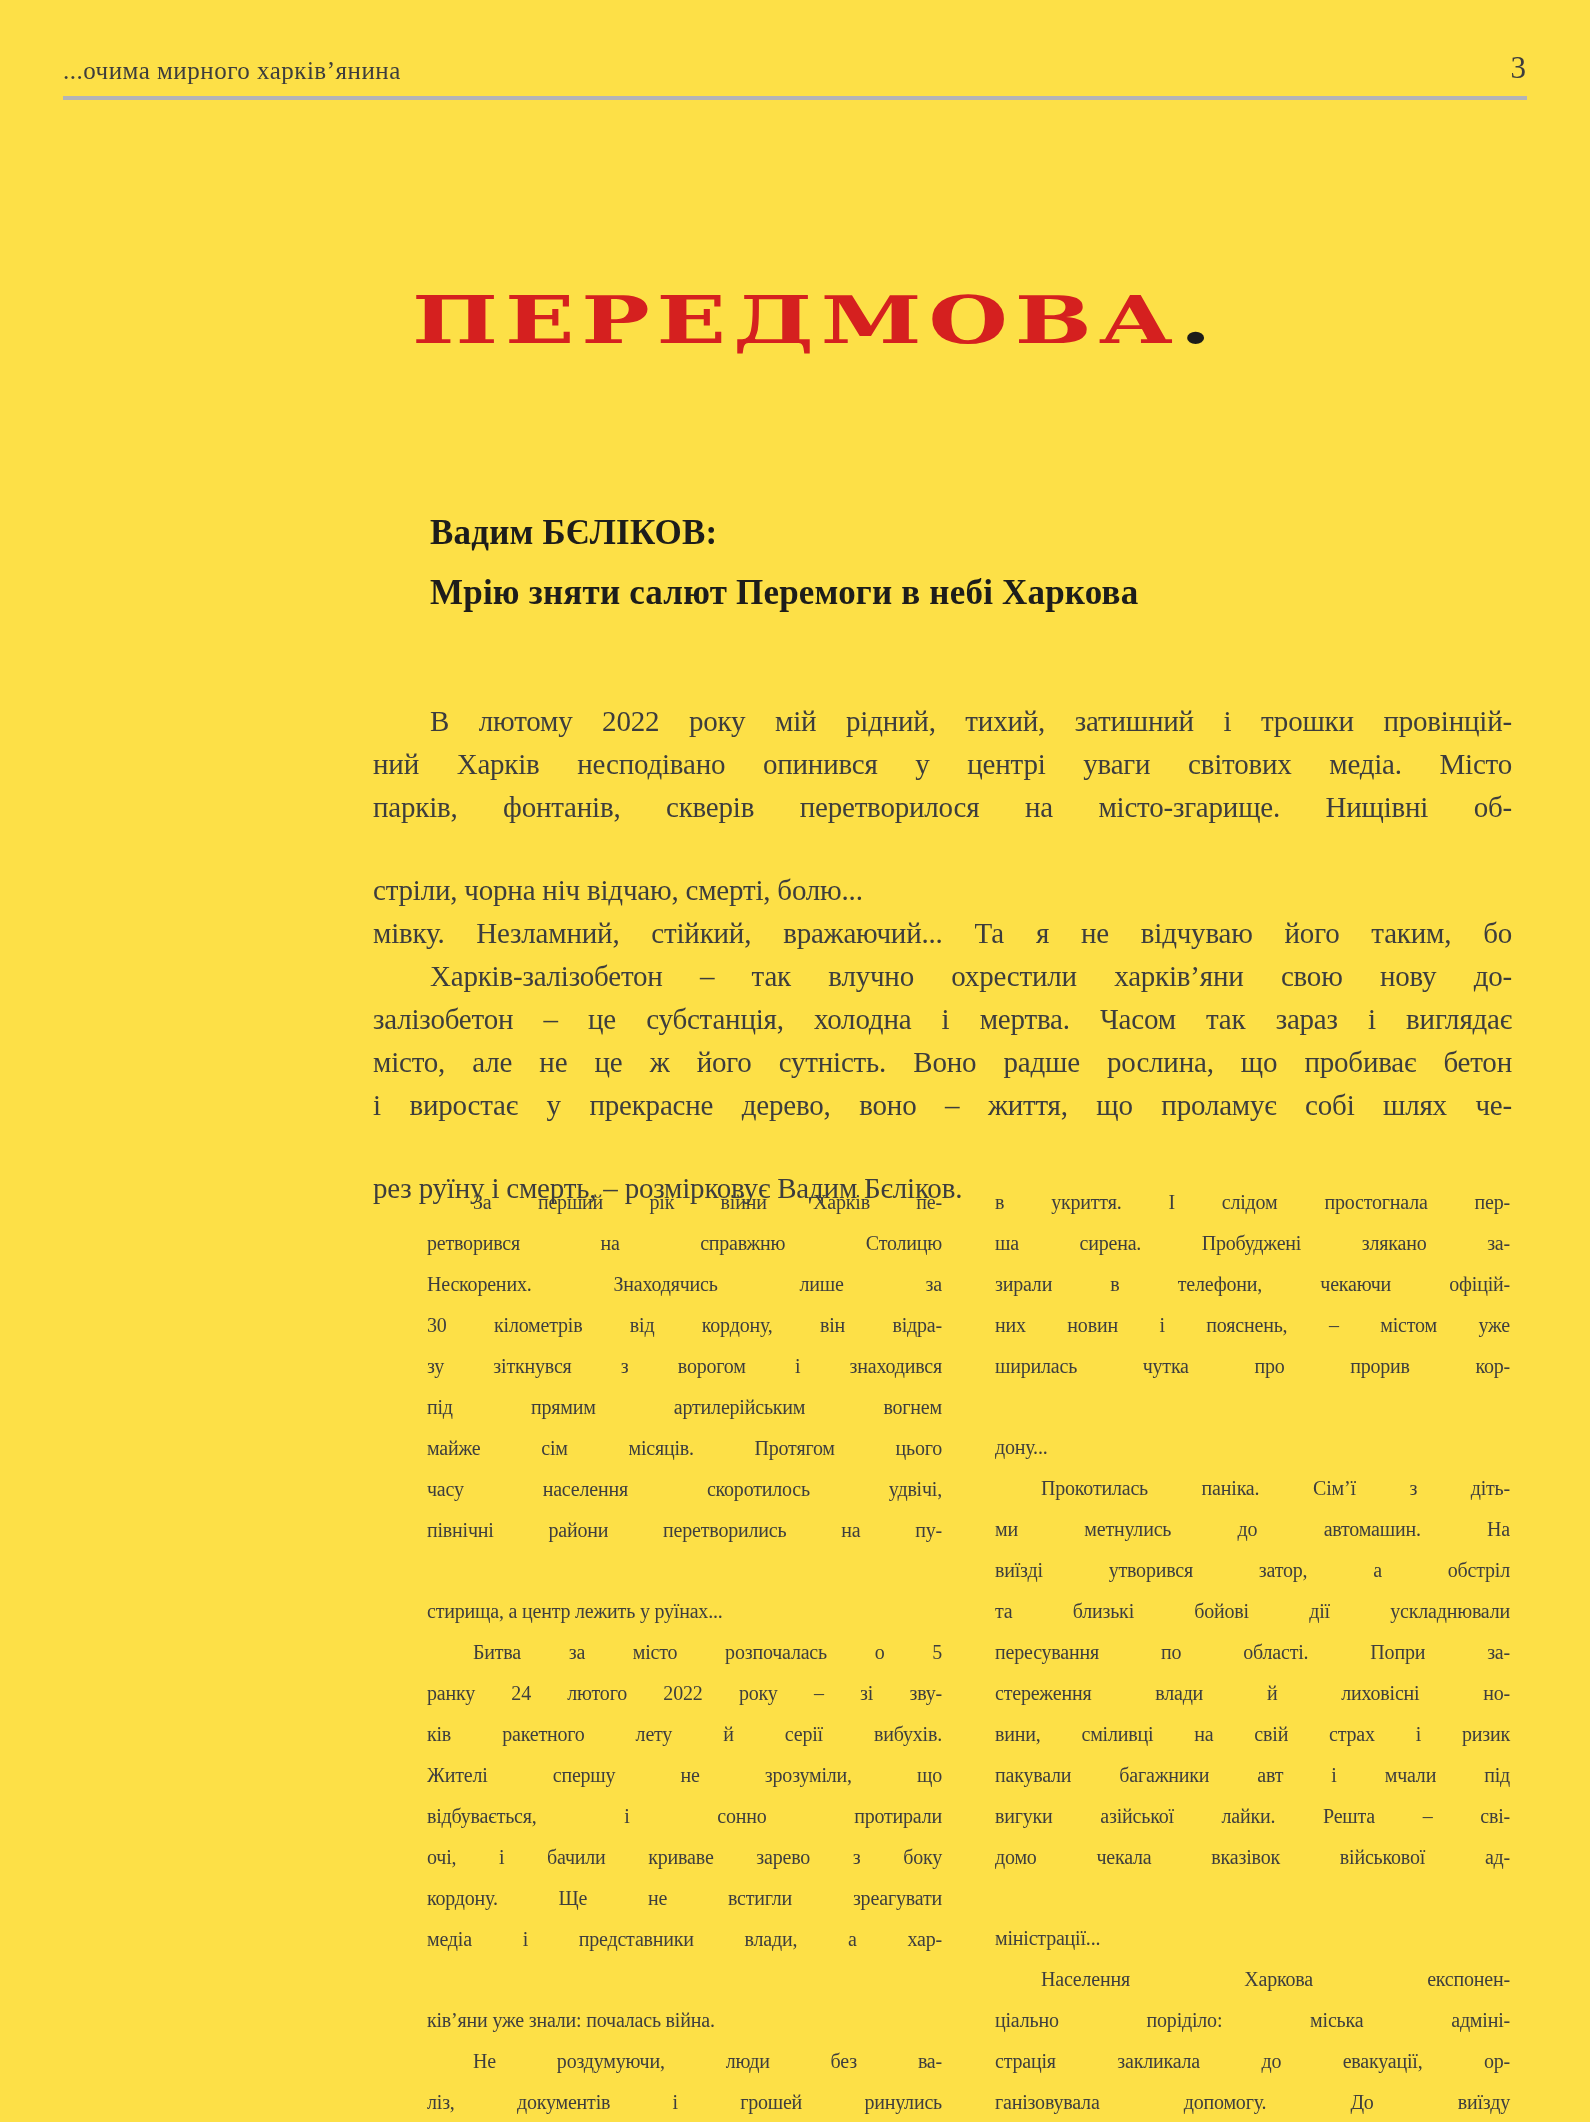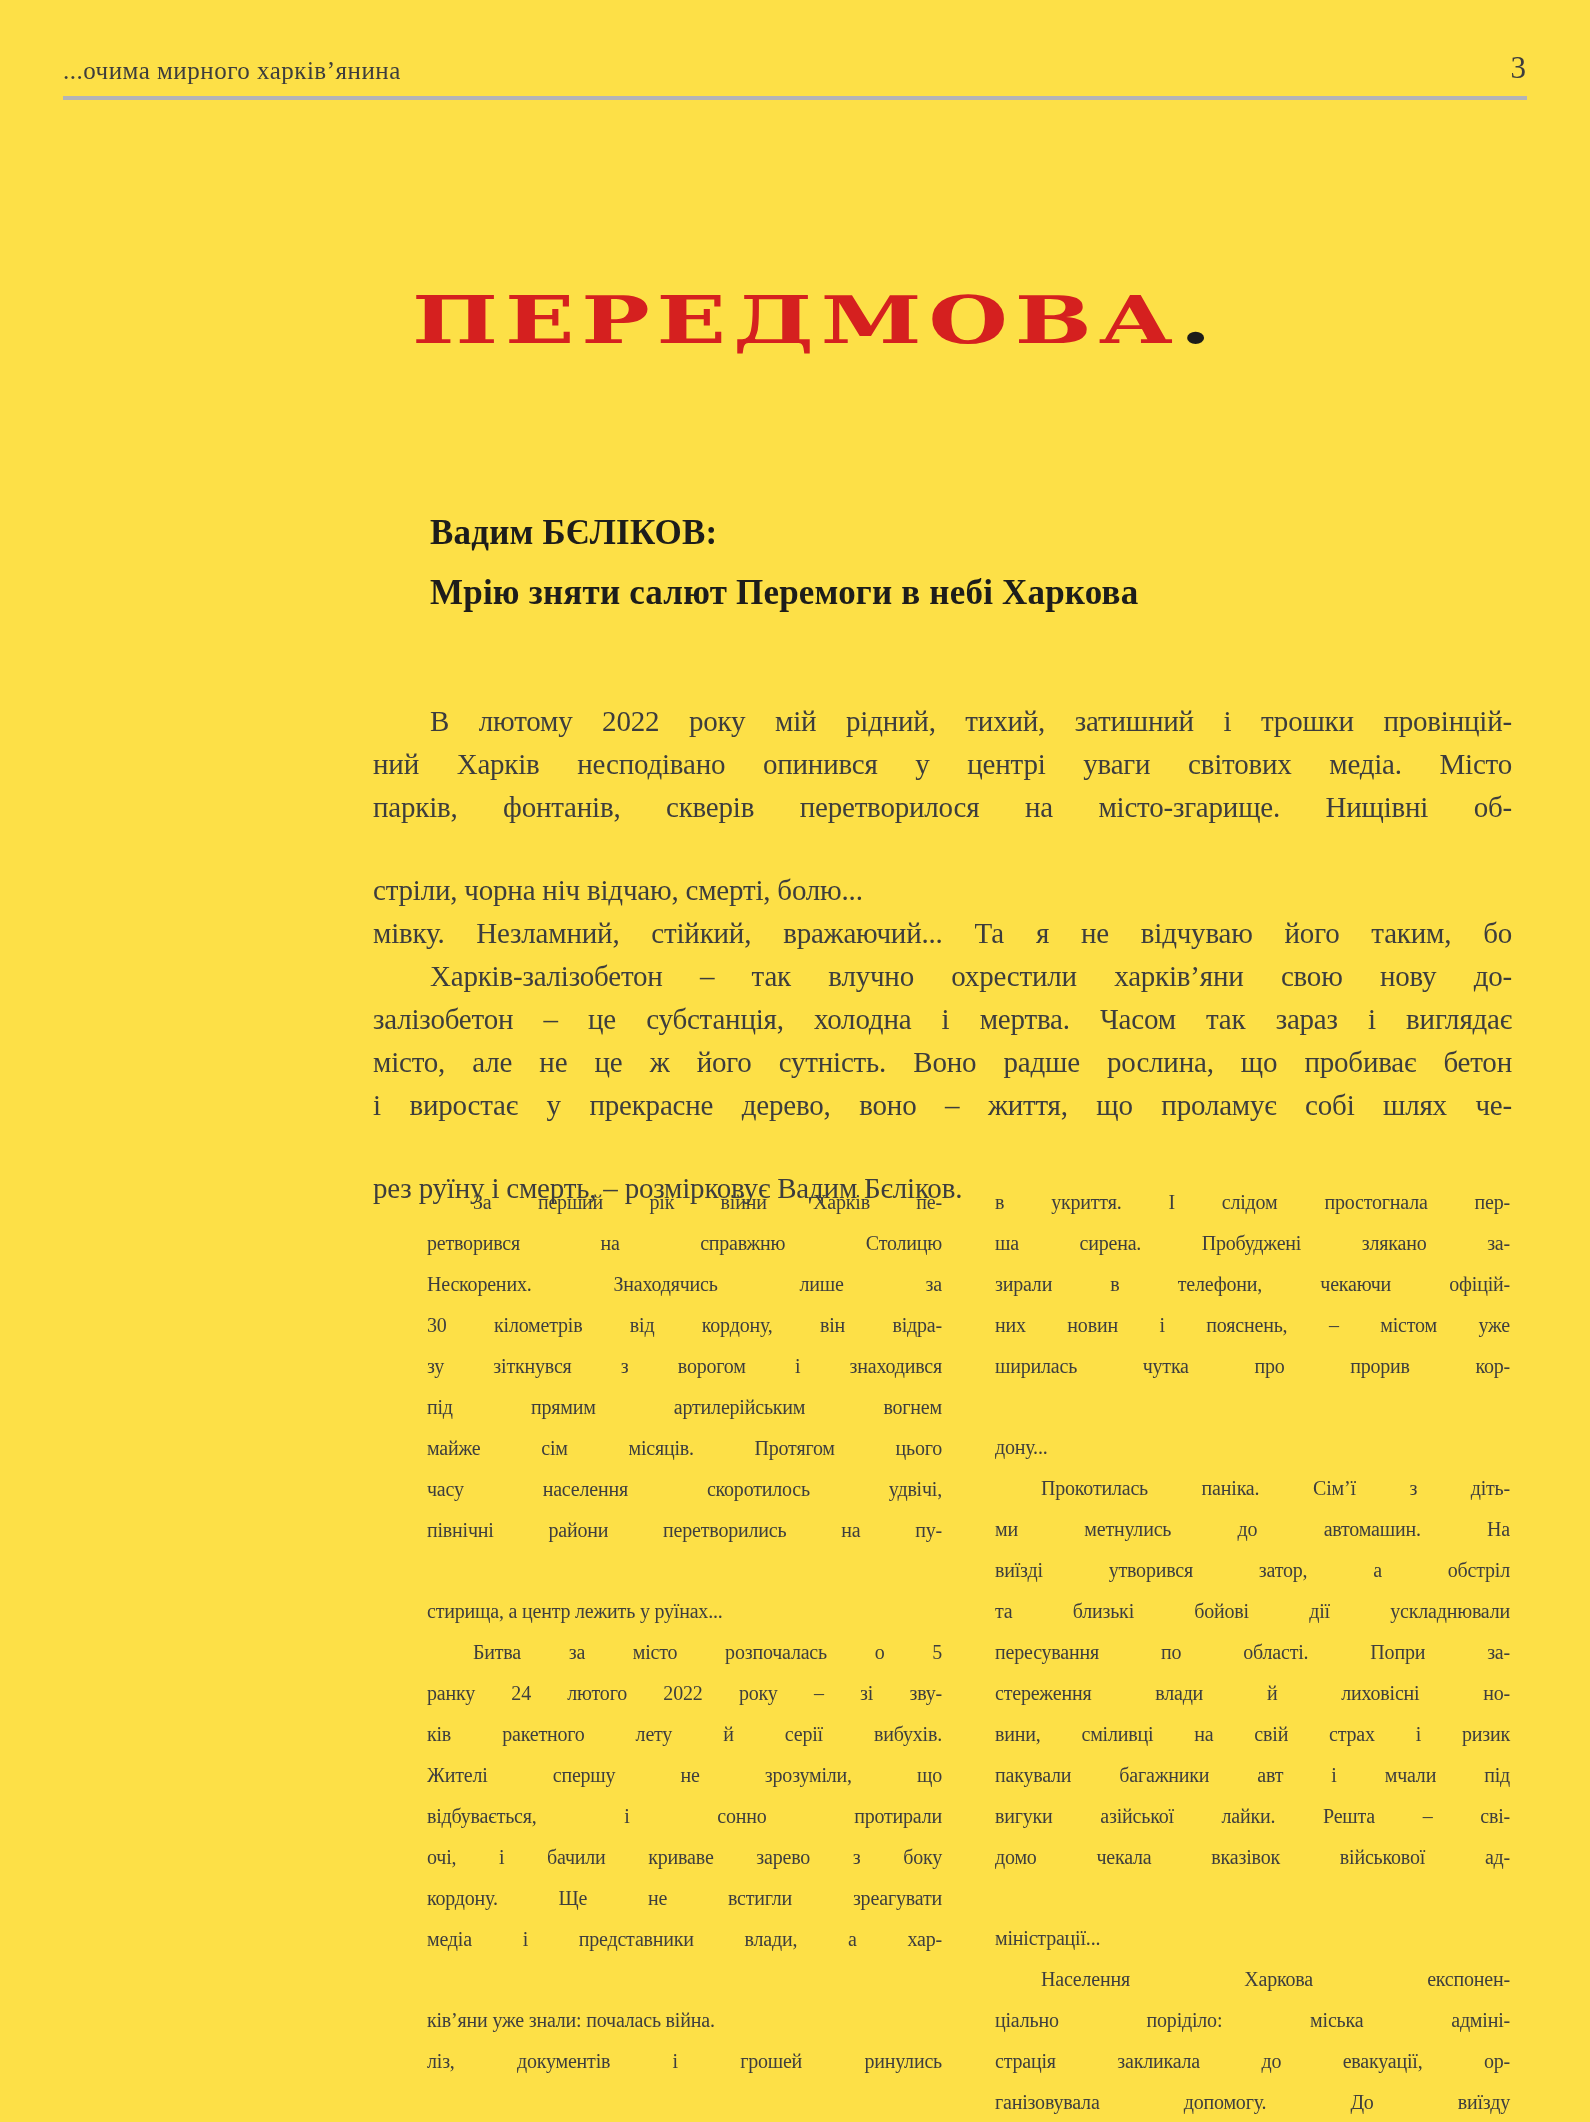--- a/index.html
+++ b/index.html
@@ -105,20 +105,21 @@
         <div class="line end"><span>стирища, а центр лежить у руїнах...</span></div>
         <div class="line ind"><span>Битва за місто розпочалась о 5</span></div>
         <div class="line"><span>ранку 24 лютого 2022 року – зі зву-</span></div>
         <div class="line"><span>ків ракетного лету й серії вибухів.</span></div>
         <div class="line"><span>Жителі спершу не зрозуміли, що</span></div>
         <div class="line"><span>відбувається, і сонно протирали</span></div>
         <div class="line"><span>очі, і бачили криваве зарево з боку</span></div>
         <div class="line"><span>кордону. Ще не встигли зреагувати</span></div>
         <div class="line"><span>медіа і представники влади, а хар-</span></div>
         <div class="line end"><span>ків’яни уже знали: почалась війна.</span></div>
+        <div class="line ind"><span>Не роздумуючи, люди без ва-</span></div>
         <div class="line"><span>ліз, документів і грошей ринулись</span></div>
       </div>
     <div class="col" id="col-right">
         <div class="line"><span>в укриття. І слідом простогнала пер-</span></div>
         <div class="line"><span>ша сирена. Пробуджені злякано за-</span></div>
         <div class="line"><span>зирали в телефони, чекаючи офіцій-</span></div>
         <div class="line"><span>них новин і пояснень, – містом уже</span></div>
         <div class="line"><span>ширилась чутка про прорив кор-</span></div>
         <div class="line end"><span>дону...</span></div>
         <div class="line ind"><span>Прокотилась паніка. Сім’ї з діть-</span></div>

